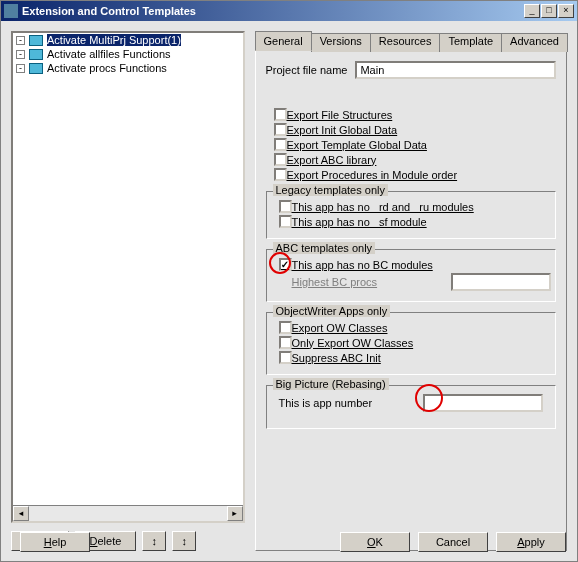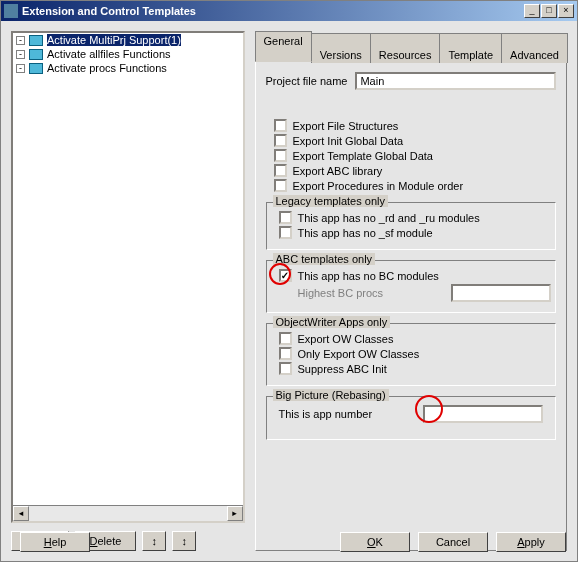--- a/index.html
+++ b/index.html
@@ -27,30 +27,30 @@
 .scroll-track { flex: 1; background: #e8e8e8; }
 
 .left-btns { display: flex; gap: 6px; margin-top: 8px; }
 .btn { background: #d4d0c8; border: 1px solid #fff; border-right-color: #404040; border-bottom-color: #404040; padding: 3px 14px; cursor: pointer; min-width: 55px; text-align: center; }
 .btn-sm { min-width: 24px; padding: 3px 6px; }
 
 .right-pane { flex: 1; display: flex; flex-direction: column; }
 .tabs { display: flex; border-bottom: 1px solid #fff; }
 .tab { padding: 3px 8px; border: 1px solid #808080; border-bottom: none; background: #d4d0c8; cursor: pointer; margin-right: -1px; position: relative; }
 .tab.active { background: #d4d0c8; z-index: 2; border-bottom: 1px solid #d4d0c8; margin-bottom: -1px; }
-.tab:not(.active) { top: 2px; padding-top: 15px; padding-bottom: 2px; }
+.tab:not(.active) { top: 2px; padding-top: 1px; padding-bottom: 2px; }
 
 .tab-content { flex: 1; border: 1px solid #808080; border-top: none; border-left-color: #fff; padding: 10px; overflow: auto; }
 
 .row { display: flex; align-items: center; margin-bottom: 21px; gap: 8px; }
 .label { white-space: nowrap; }
 .text-input { background: #fff; border: 2px inset #d4d0c8; padding: 1px 3px; height: 18px; }
 .text-input.wide { flex: 1; }
 
-.checkbox-row { display: flex; align-items: center; gap: 6px; margin: 2px 0 2px 8px; }
+.checkbox-row { display: flex; align-items: center; margin: 2px 0 2px 8px; text-decoration: underline; }
 .checkbox { width: 13px; height: 13px; background: #fff; border: 2px inset #d4d0c8; cursor: pointer; text-align: center; line-height: 9px; font-size: 10px; }
 .checkbox.checked::before { content: "✓"; font-weight: bold; }
 
 .fieldset { border: 1px solid #808080; border-left-color: #fff; border-top-color: #fff; margin-top: 10px; padding: 6px 4px 8px; position: relative; }
 .fieldset-inv { border: 1px solid #fff; border-left-color: #808080; border-top-color: #808080; }
 .legend { position: absolute; top: -8px; left: 6px; background: #d4d0c8; padding: 0 3px; }
 .disabled { color: #808080; }
 
 .circle { position: absolute; border: 2px solid #e00000; border-radius: 50%; pointer-events: none; z-index: 100; }
 

